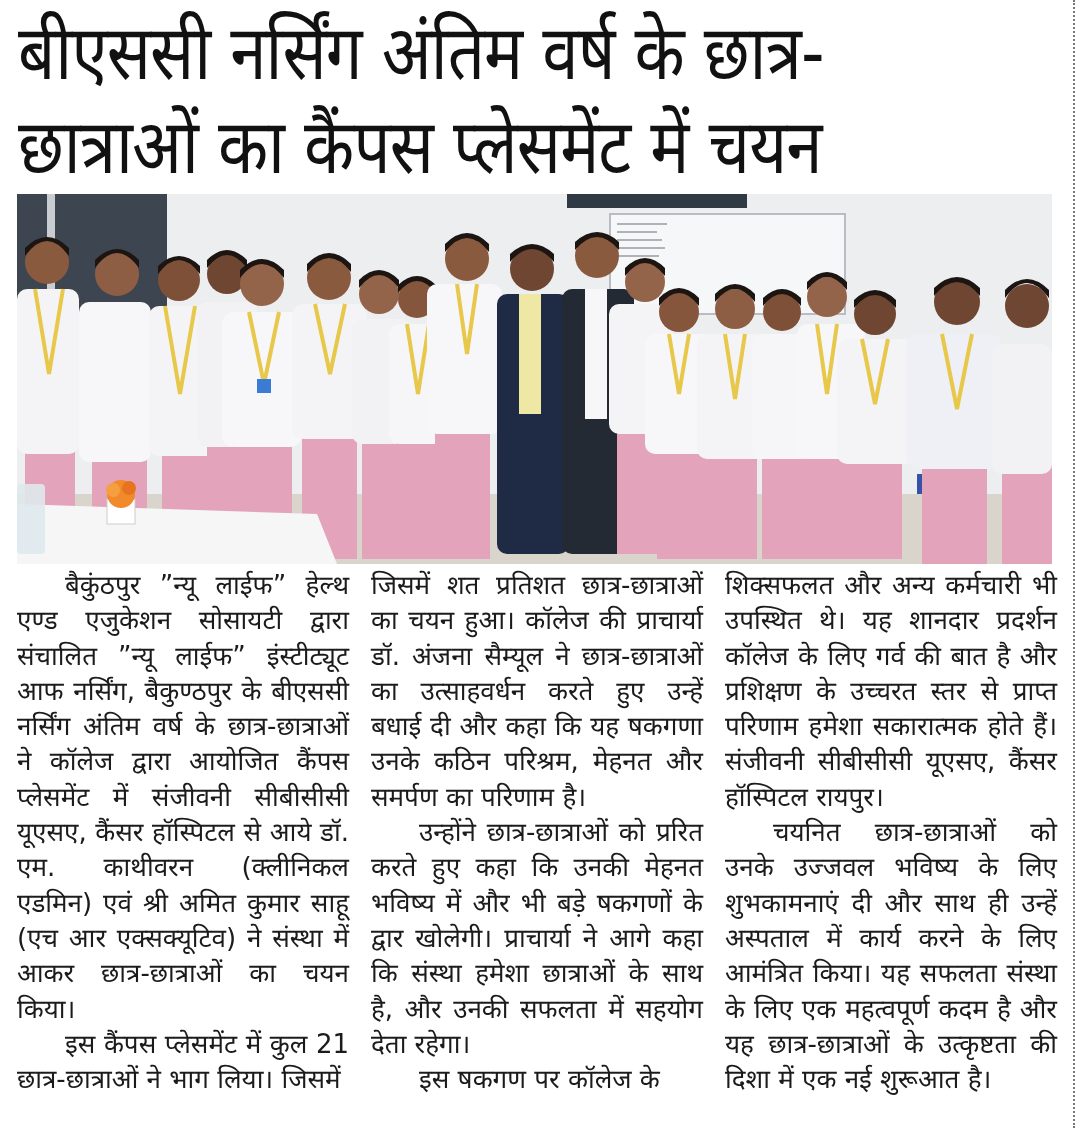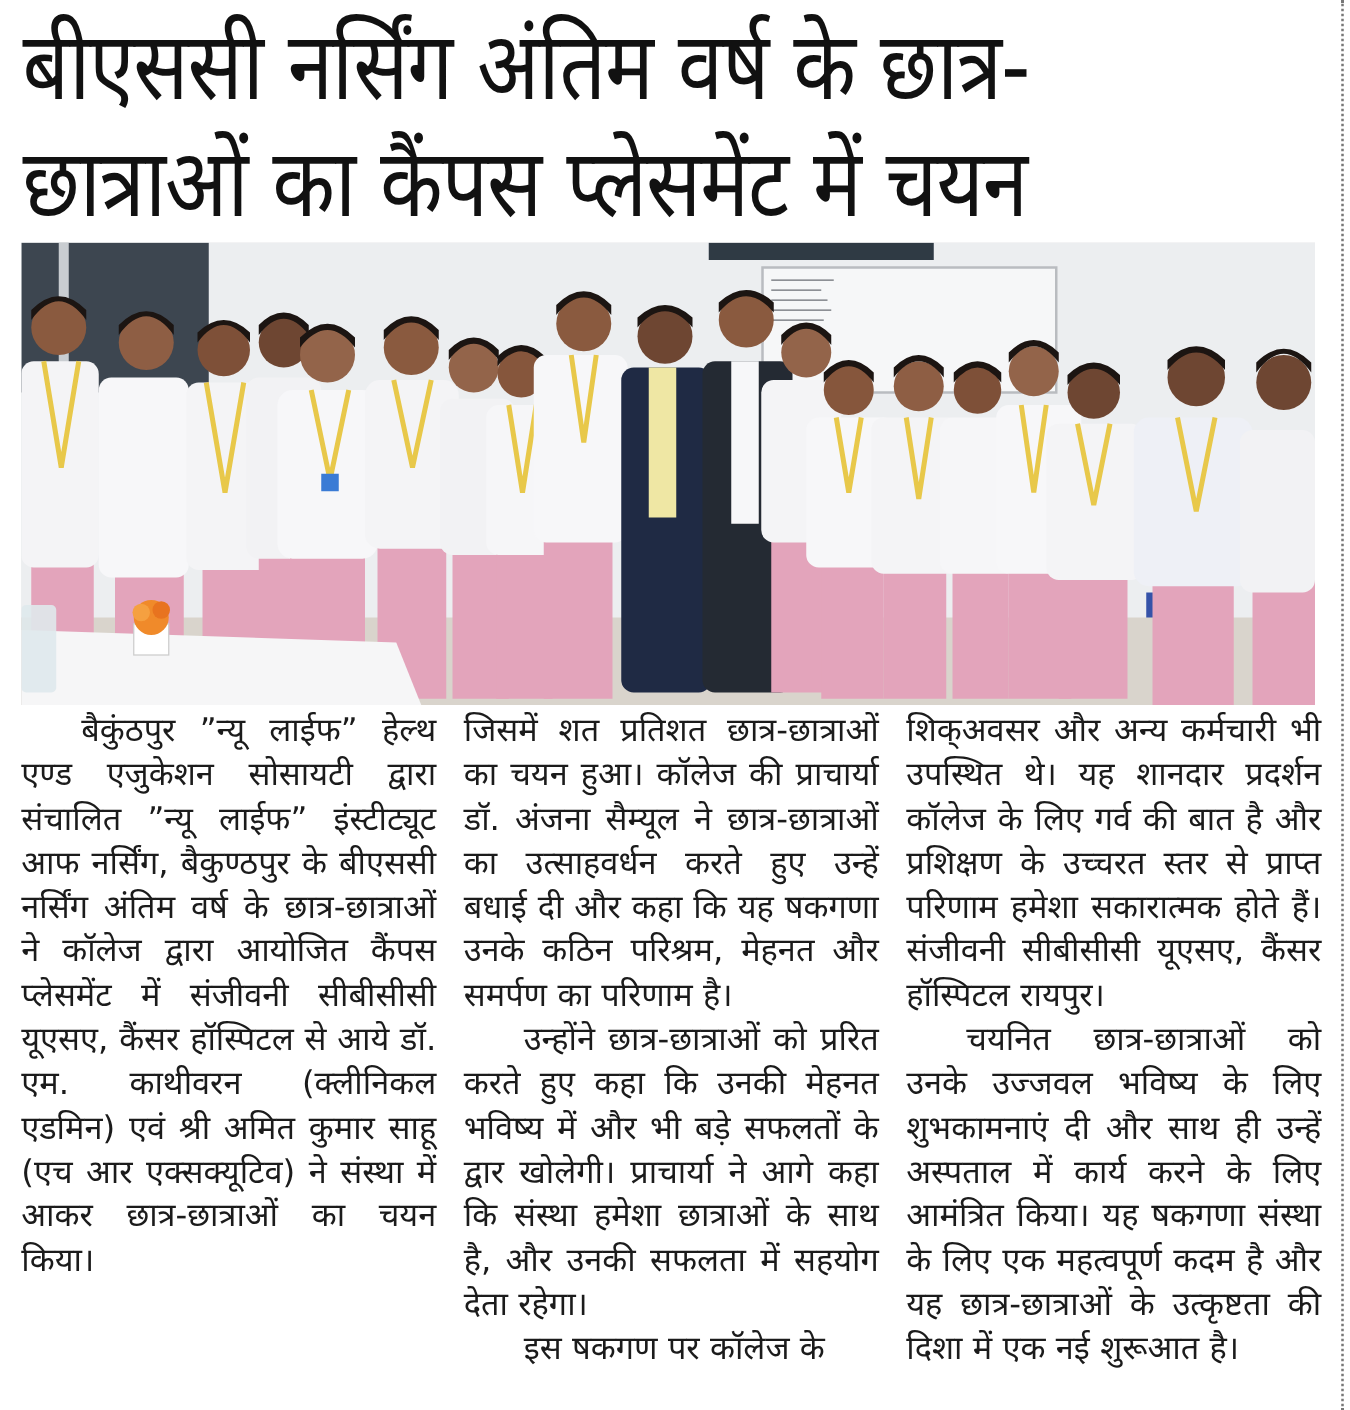--- a/index.html
+++ b/index.html
@@ -206,23 +206,24 @@
     <rect x="90" y="305" width="28" height="25" fill="#ffffff" stroke="#ccc"></rect>
     <circle cx="104" cy="300" r="14" fill="#f08a2a"></circle>
     <circle cx="96" cy="296" r="7" fill="#f5a040"></circle>
     <circle cx="112" cy="294" r="7" fill="#e8731f"></circle>
   </svg>
 </div>
 
 <div class="body-cols">
   <div class="col">
     <p class="ind">बैकुंठपुर ”न्यू लाईफ” हेल्थ एण्ड एजुकेशन सोसायटी द्वारा संचालित ”न्यू लाईफ” इंस्टीट्यूट आफ नर्सिंग, बैकुण्ठपुर के बीएससी नर्सिंग अंतिम वर्ष के छात्र-छात्राओं ने कॉलेज द्वारा आयोजित कैंपस प्लेसमेंट में संजीवनी सीबीसीसी यूएसए, कैंसर हॉस्पिटल से आये डॉ. एम. काथीवरन (क्लीनिकल एडमिन) एवं श्री अमित कुमार साहू (एच आर एक्सक्यूटिव) ने संस्था में आकर छात्र-छात्राओं का चयन किया।</p>
+    <p class="ind">इस कैंपस प्लेसमेंट में कुल 21 छात्र-छात्राओं ने भाग लिया। जिसमें</p>
   </div>
   <div class="col">
     <p>जिसमें शत प्रतिशत छात्र-छात्राओं का चयन हुआ। कॉलेज की प्राचार्या डॉ. अंजना सैम्यूल ने छात्र-छात्राओं का उत्साहवर्धन करते हुए उन्हें बधाई दी और कहा कि यह षकगणा उनके कठिन परिश्रम, मेहनत और समर्पण का परिणाम है।</p>
-    <p class="ind">उन्होंने छात्र-छात्राओं को प्ररित करते हुए कहा कि उनकी मेहनत भविष्य में और भी बड़े सफलतों के द्वार खोलेगी। प्राचार्या ने आगे कहा कि संस्था हमेशा छात्राओं के साथ है, और उनकी सफलता में सहयोग देता रहेगा।</p>
+    <p class="ind">उन्होंने छात्र-छात्राओं को प्ररित करते हुए कहा कि उनकी मेहनत भविष्य में और भी बड़े षकगणों के द्वार खोलेगी। प्राचार्या ने आगे कहा कि संस्था हमेशा छात्राओं के साथ है, और उनकी सफलता में सहयोग देता रहेगा।</p>
     <p class="ind">इस षकगण पर कॉलेज के</p>
   </div>
   <div class="col">
-    <p>शिक्अवसर और अन्य कर्मचारी भी उपस्थित थे। यह शानदार प्रदर्शन कॉलेज के लिए गर्व की बात है और प्रशिक्षण के उच्चरत स्तर से प्राप्त परिणाम हमेशा सकारात्मक होते हैं। संजीवनी सीबीसीसी यूएसए, कैंसर हॉस्पिटल रायपुर।</p>
-    <p class="ind">चयनित छात्र-छात्राओं को उनके उज्जवल भविष्य के लिए शुभकामनाएं दी और साथ ही उन्हें अस्पताल में कार्य करने के लिए आमंत्रित किया। यह षकगणा संस्था के लिए एक महत्वपूर्ण कदम है और यह छात्र-छात्राओं के उत्कृष्टता की दिशा में एक नई शुरूआत है।</p>
+    <p>शिक्सफलत और अन्य कर्मचारी भी उपस्थित थे। यह शानदार प्रदर्शन कॉलेज के लिए गर्व की बात है और प्रशिक्षण के उच्चरत स्तर से प्राप्त परिणाम हमेशा सकारात्मक होते हैं। संजीवनी सीबीसीसी यूएसए, कैंसर हॉस्पिटल रायपुर।</p>
+    <p class="ind">चयनित छात्र-छात्राओं को उनके उज्जवल भविष्य के लिए शुभकामनाएं दी और साथ ही उन्हें अस्पताल में कार्य करने के लिए आमंत्रित किया। यह सफलता संस्था के लिए एक महत्वपूर्ण कदम है और यह छात्र-छात्राओं के उत्कृष्टता की दिशा में एक नई शुरूआत है।</p>
   </div>
 </div>
 
 </body></html>

